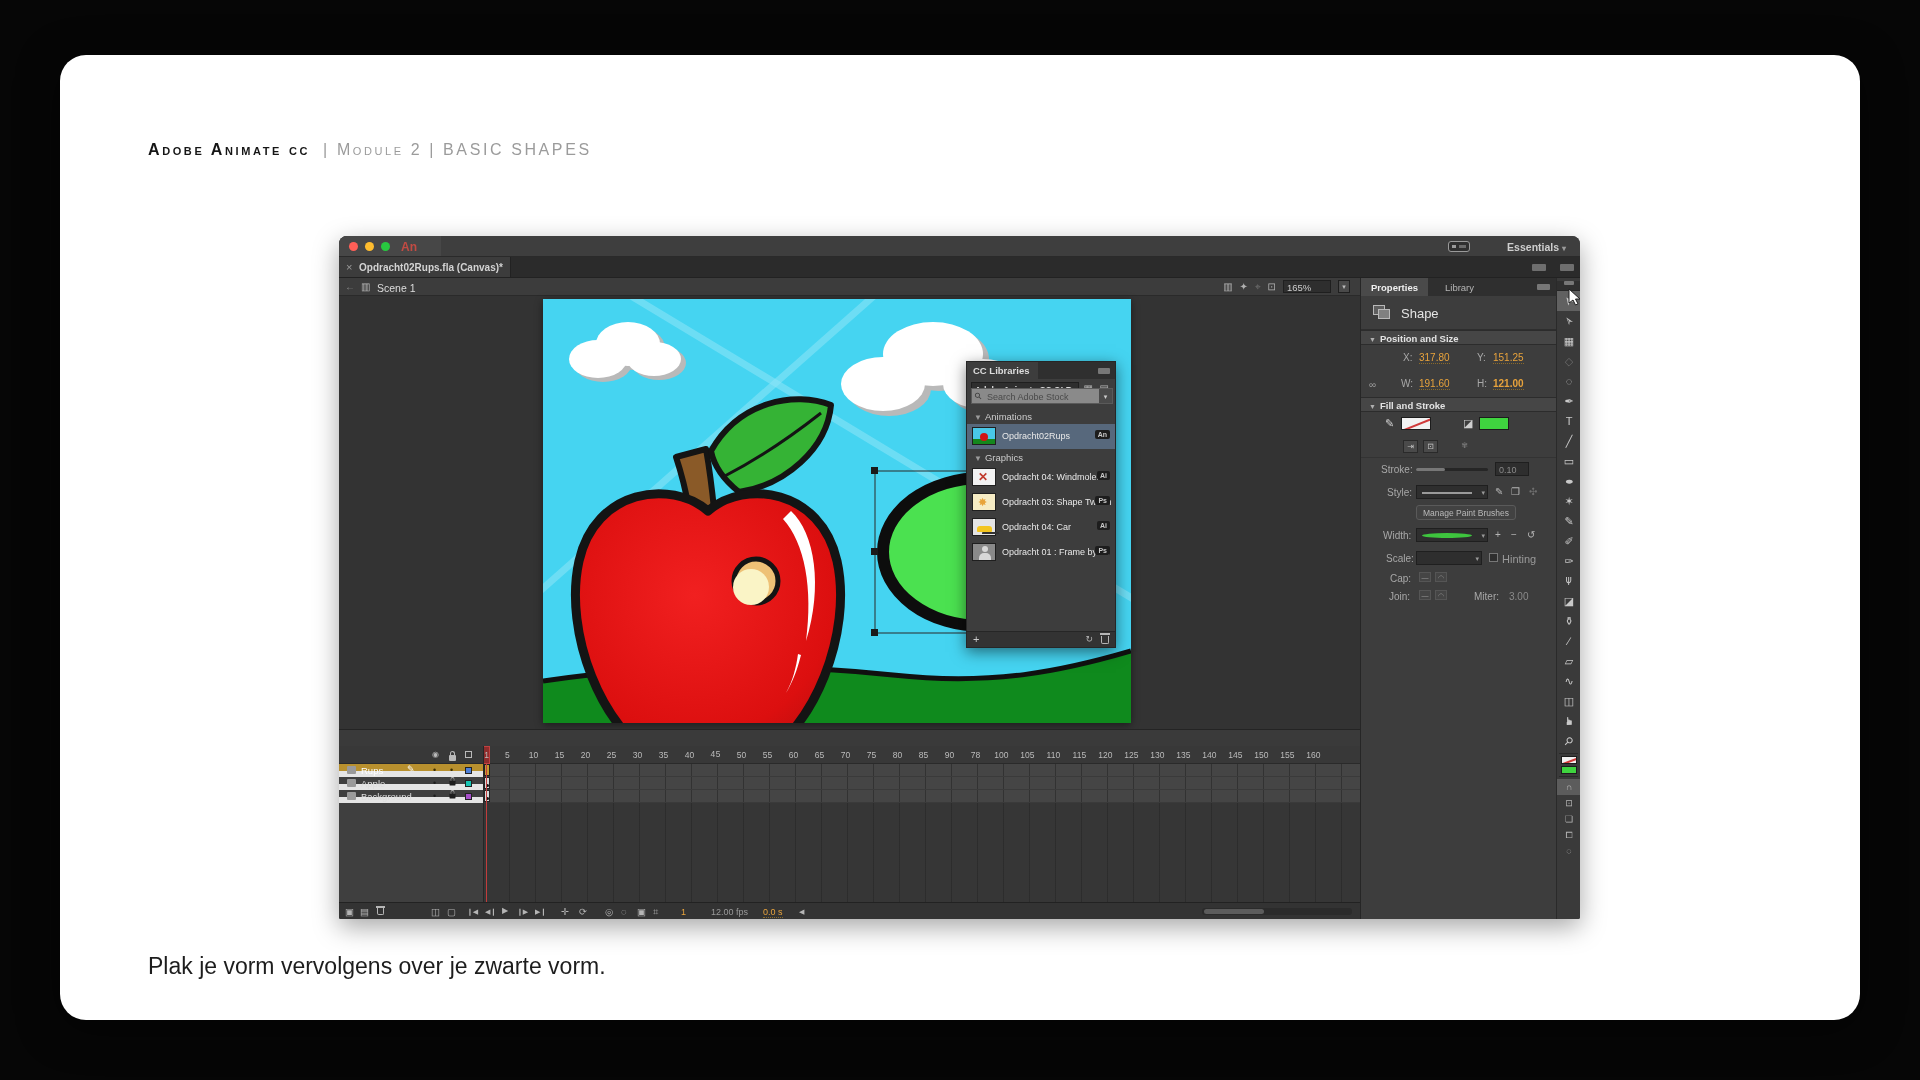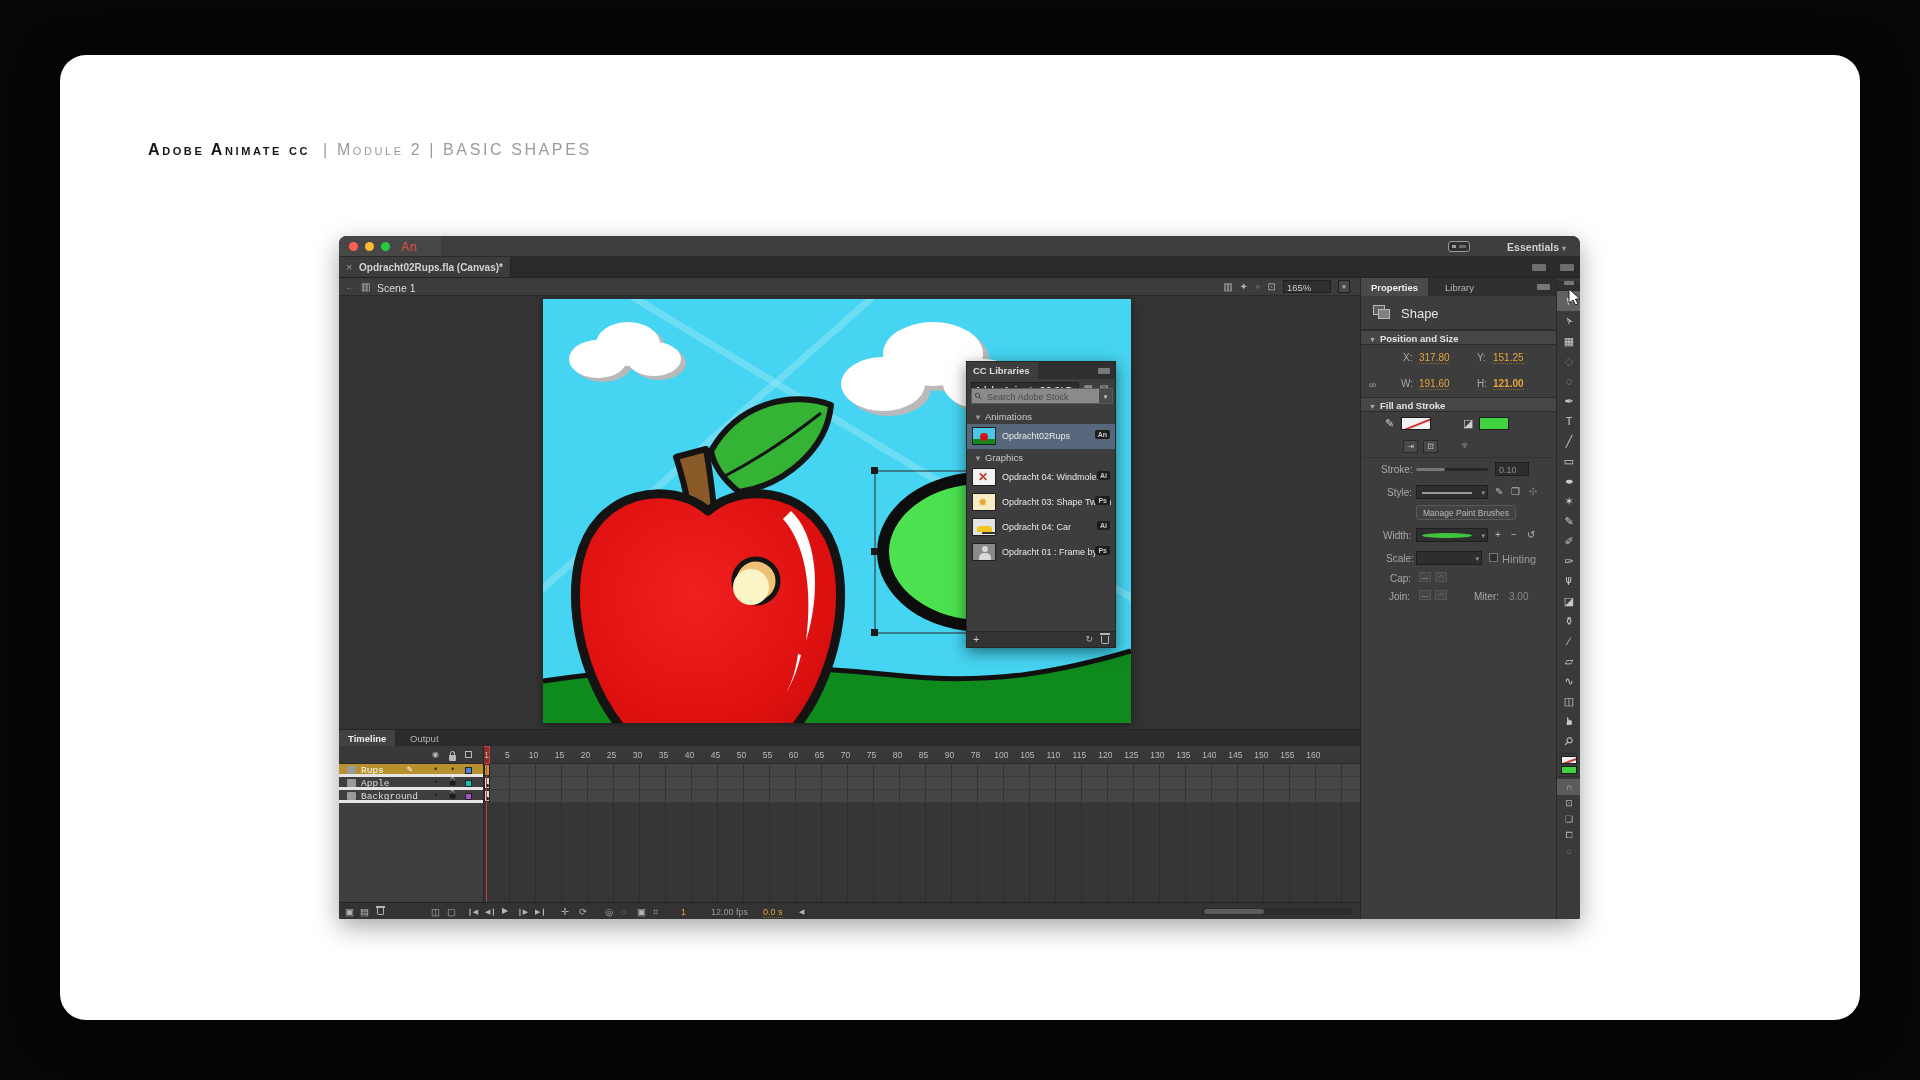--- a/index.html
+++ b/index.html
@@ -159,21 +159,21 @@
   .tl-tab.active { left:0; background:#424242; color:#eeeeee; font-weight:bold; }
   .tl-tab.out { left:62px; }
   .tl-body { position:absolute; left:0; top:16px; width:100%; bottom:17px; }
   .tl-layerpanel { position:absolute; left:0; top:0; width:145px; height:100%; background:#3f3f3f; border-right:1px solid #262626; }
   .tl-lp-header { position:relative; height:18px; background:#383838; border-bottom:1px solid #2a2a2a; }
   .hdr-eye { position:absolute; left:93px; top:4px; color:#b9b9b9; font-size:8px; }
   .css-lock { position:absolute; width:7px; height:6px; background:#b9b9b9; border-radius:1px; }
   .css-lock::before { content:""; position:absolute; left:1px; top:-4px; width:3px; height:4px; border:1.5px solid #b9b9b9; border-bottom:none; border-radius:3px 3px 0 0; }
   .hdr-lock { left:110px; top:9px; }
   .hdr-sq { position:absolute; left:126px; top:5px; width:7px; height:7px; border:1px solid #b9b9b9; }
-  .tl-row { position:relative; height:13px; border-bottom:3px solid #e5e5e5; color:#dddddd;font-family:Liberation Mono, monospace; }
+  .tl-row { position:relative; height:13px; border-bottom:6px solid #e5e5e5; color:#dddddd; }
   .tl-row.selected { background:#b8902e; color:#ffffff; }
   .tl-row .licon { position:absolute; left:8px; top:2px; width:9px; height:8px; background:#9a9a9a; border-radius:1px; }
   .tl-row .lname { position:absolute; left:22px; top:1px; font-size:9.5px; }
   .tl-row .pencil { position:absolute; left:68px; top:0px; font-size:9px; color:#fff; }
   .tl-row .dot { position:absolute; top:1px; font-size:9px; color:#1d1d1d; }
   .tl-row.selected .dot { color:#3a2c00; }
   .tl-row .d-eye { left:94px; }
   .tl-row .d-lock { left:111px; }
   .row-lock { left:110px; top:3px; transform:scale(.85); }
   .tl-row .csq { position:absolute; left:126px; top:3px; width:7px; height:7px; border:1px solid #222; }
@@ -507,24 +507,20 @@
       <div class="ts-swatch" id="ts-fill" style="background: rgb(63, 212, 63);"></div>
       <div class="ts-div"></div>
       <div class="ts-opt active">∩</div>
       <div class="ts-opt">⊡</div>
       <div class="ts-opt">❏</div>
       <div class="ts-opt">⧠</div>
       <div class="ts-opt">◌</div>
     </div>
 
     <div class="timeline">
-      <div class="tl-tabs">
-        <span class="tl-tab active">Timeline</span>
-        <span class="tl-tab out">Output</span>
-      </div>
       <div class="tl-body">
         <div class="tl-layerpanel">
           <div class="tl-lp-header">
             <span class="hdr-eye">◉</span>
             <span class="css-lock hdr-lock"></span>
             <span class="hdr-sq"></span>
           </div>
           <div id="tl-layers">
               <div class="tl-row selected">
                 <span class="licon"></span>
@@ -555,21 +551,21 @@
               <span class="ruler-chip" style="left: -0.9px;"></span>
               <span class="rn" style="left: 2.6px;">1</span>
               <span class="rn" style="left: 23.4px;">5</span>
               <span class="rn" style="left: 49.4px;">10</span>
               <span class="rn" style="left: 75.4px;">15</span>
               <span class="rn" style="left: 101.4px;">20</span>
               <span class="rn" style="left: 127.4px;">25</span>
               <span class="rn" style="left: 153.4px;">30</span>
               <span class="rn" style="left: 179.4px;">35</span>
               <span class="rn" style="left: 205.4px;">40</span>
-              <span class="rn" style="left: 231.4px;">45</span>
+              <span class="rn" style="left: 231.4px; font-family: Liberation Mono, monospace;">45</span>
               <span class="rn" style="left: 257.4px;">50</span>
               <span class="rn" style="left: 283.4px;">55</span>
               <span class="rn" style="left: 309.4px;">60</span>
               <span class="rn" style="left: 335.4px;">65</span>
               <span class="rn" style="left: 361.4px;">70</span>
               <span class="rn" style="left: 387.4px;">75</span>
               <span class="rn" style="left: 413.4px;">80</span>
               <span class="rn" style="left: 439.4px;">85</span>
               <span class="rn" style="left: 465.4px;">90</span>
               <span class="rn" style="left: 491.4px;">78</span>
@@ -632,13 +628,14 @@
         <span class="tf-scroll"></span>
       </div>
     </div>
 
     <svg class="cursor-arrow" width="16" height="18">
       <path d="M2,1 L2,15 L6,12 L8.5,17 L11,15.8 L8.5,11 L13,11 Z" fill="#ffffff" stroke="#222" stroke-width="1"></path>
     </svg>
 
   </div>
 
+  <p class="caption">Plak je vorm vervolgens over je zwarte vorm.</p>
 </div>
 
 </body></html>

